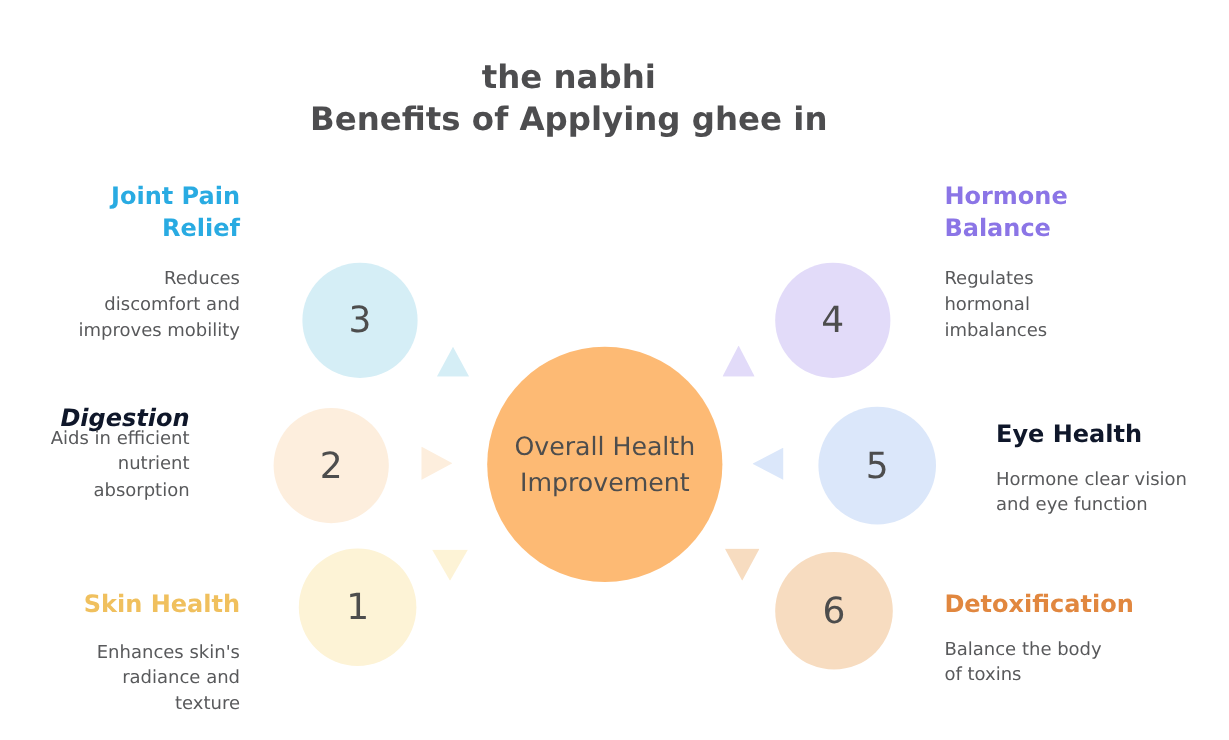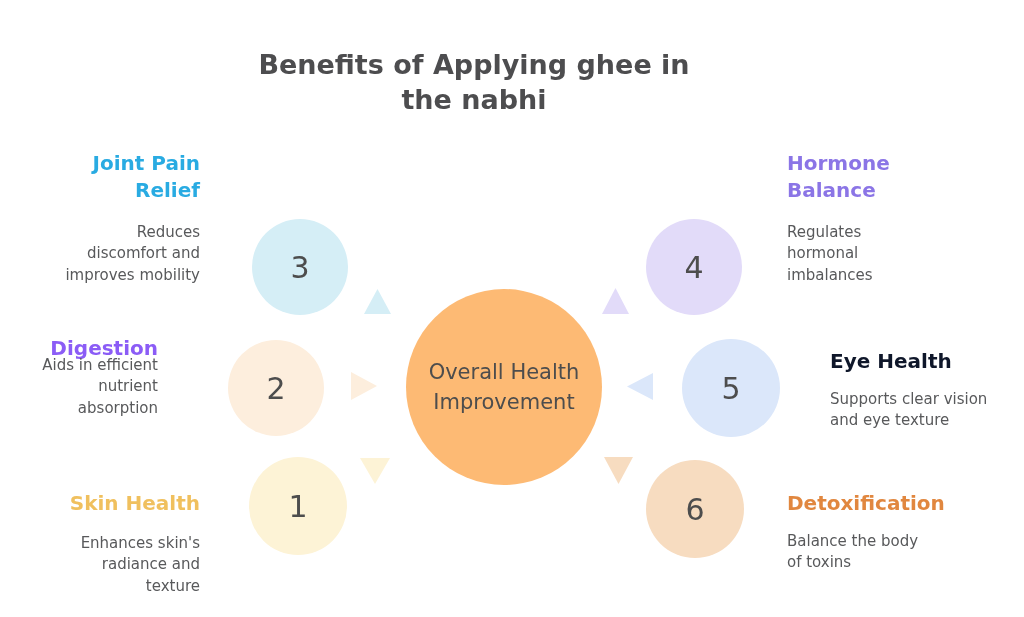--- a/index.html
+++ b/index.html
@@ -73,22 +73,22 @@
   .d5{left:830px;top:389px;width:178px;}
   .h6{left:787px;top:490px;width:210px;}
   .d6{left:787px;top:531px;width:150px;}
 </style>
 </head>
 <body>
 
 <div class="canvas">
 
   <div class="title">
+    <div>the nabhi</div>
     <div>Benefits of Applying ghee in</div>
-    <div>the nabhi</div>
   </div>
 
   <div class="center-circle" style="background-color: #fdba74;">
     <div class="center-label">Overall Health Improvement</div>
   </div>
 
   <div class="circle c1" style="background-color: rgb(253, 243, 214);">
     <span class="num">1</span>
   </div>
   <div class="circle c2" style="background-color: rgb(253, 238, 221);">
@@ -110,28 +110,28 @@
   <div class="tri tri-down t1" style="background-color: rgb(253, 243, 214);"></div>
   <div class="tri tri-right t2" style="background-color: rgb(253, 238, 221);"></div>
   <div class="tri tri-up t3" style="background-color: rgb(213, 238, 246);"></div>
   <div class="tri tri-up t4" style="background-color: rgb(226, 219, 249);"></div>
   <div class="tri tri-left t5" style="background-color: rgb(219, 231, 250);"></div>
   <div class="tri tri-down t6" style="background-color: rgb(247, 220, 192);"></div>
 
   <div class="heading align-r h3" style="color: rgb(41, 171, 226);">Joint Pain Relief</div>
   <div class="desc align-r d3">Reduces discomfort and improves mobility</div>
 
-  <div class="heading align-r h2" style="color: #8b5cf6;">Digestion</div>
+  <div class="heading align-r h2" style="color: #0f172a; font-style: italic;">Digestion</div>
   <div class="desc align-r d2">Aids in efficient nutrient absorption</div>
 
   <div class="heading align-r h1" style="color: rgb(240, 192, 94);">Skin Health</div>
   <div class="desc align-r d1">Enhances skin's radiance and texture</div>
 
   <div class="heading align-l h4" style="color: rgb(139, 117, 230);">Hormone Balance</div>
   <div class="desc align-l d4">Regulates hormonal imbalances</div>
 
   <div class="heading align-l h5" style="color: #0f172a;">Eye Health</div>
-  <div class="desc align-l d5">Supports clear vision and eye texture</div>
+  <div class="desc align-l d5">Hormone clear vision and eye function</div>
 
   <div class="heading align-l h6" style="color: rgb(225, 135, 63);">Detoxification</div>
   <div class="desc align-l d6">Balance the body of toxins</div>
 
 </div>
 
 </body></html>

